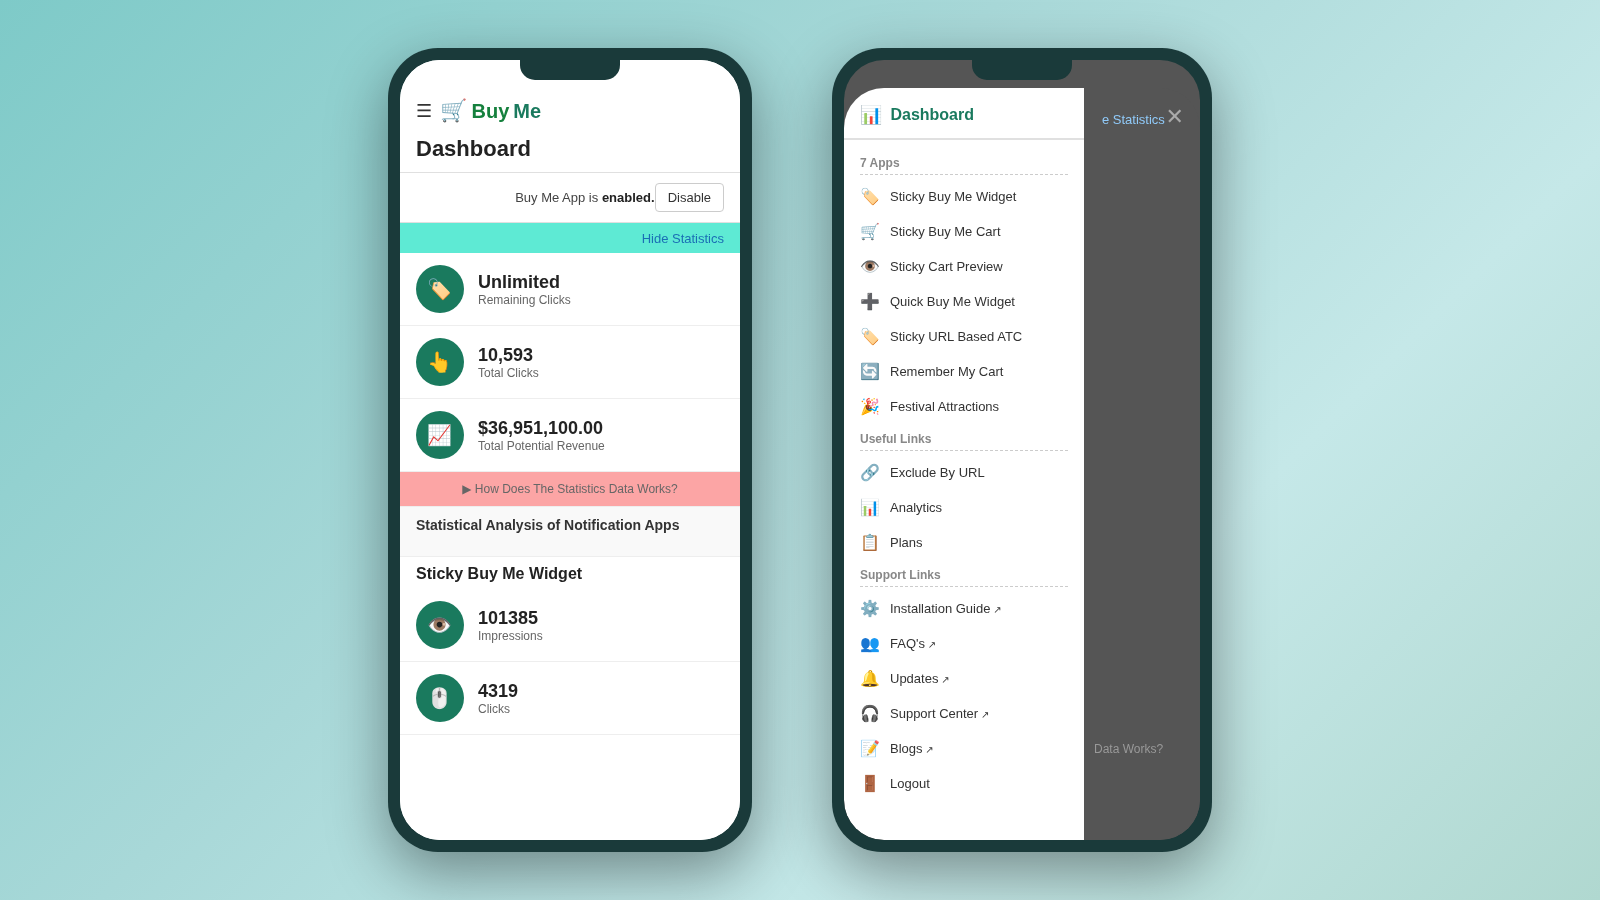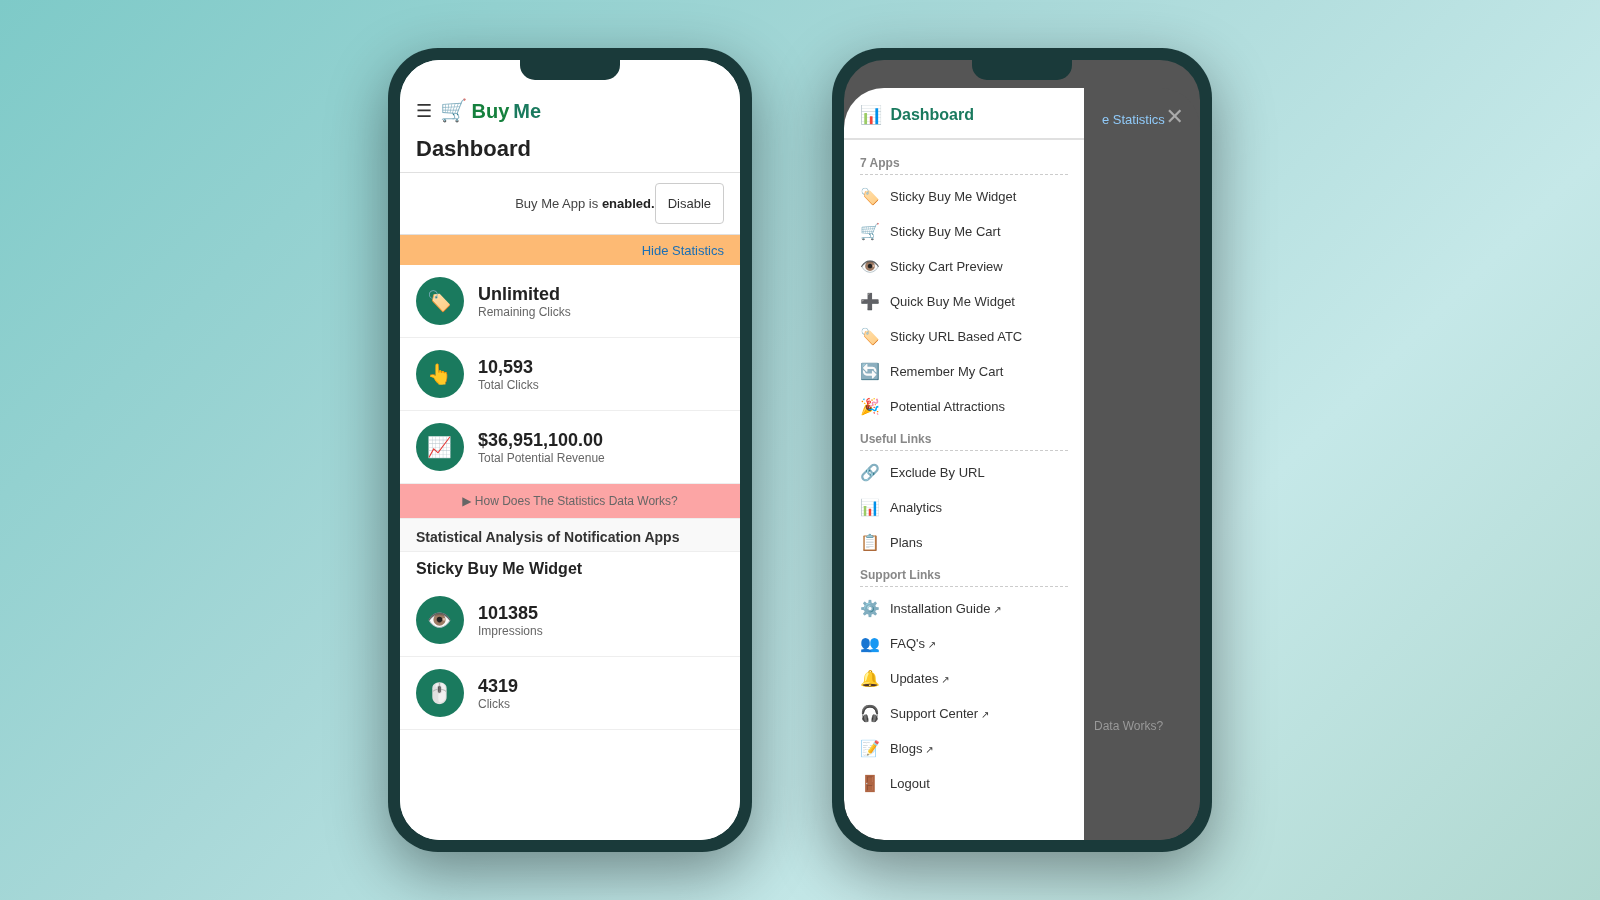--- a/index.html
+++ b/index.html
@@ -110,28 +110,28 @@
       color: #444;
     }
     .status-text strong {
       font-weight: 700;
       color: #222;
     }
     .disable-btn {
       background: white;
       border: 1px solid #ccc;
       border-radius: 4px;
-      padding: 12px 12px;
+      padding: 6px 12px;
       font-size: 13px;
       color: #333;
       cursor: pointer;
     }
 
     .hide-stats-bar {
-      background: #fdba74;
+      background: #5eead4;
       text-align: right;
       padding: 6px 16px;
     }
     .hide-stats-link {
       color: #1a6fb5;
       font-size: 13px;
       text-decoration: none;
       cursor: pointer;
     }
 
@@ -170,21 +170,21 @@
       font-size: 12px;
       color: #666;
       border-bottom: 1px solid #eee;
       background: #fca5a5;
     }
 
     .section-title {
       font-size: 14px;
       font-weight: 600;
       color: #333;
-      padding: 10px 16px 6px;
+      padding: 10px 16px 23px;
       border-bottom: 1px solid #eee;
       background: #f9f9f9;
     }
 
     .widget-title {
       font-size: 16px;
       font-weight: 700;
       color: #222;
       padding: 8px 16px 6px;
     }
@@ -278,21 +278,21 @@
       font-size: 10px;
     }
     .dark-overlay-link {
       color: #90caf9;
       font-size: 13px;
       padding: 4px 8px;
       cursor: pointer;
     }
     .dark-overlay-bottom {
       position: absolute;
-      bottom: 107px;
+      bottom: 84px;
       left: 10px;
       color: #999;
       font-size: 12px;
     }
   </style>
 </head>
 <body>
 
 <div class="phone-shell phone-left">
   <div class="phone-screen">
@@ -405,21 +405,21 @@
         <div class="sidebar-item">
           <span class="sidebar-item-icon">🏷️</span>
           <span class="sidebar-item-label">Sticky URL Based ATC</span>
         </div>
         <div class="sidebar-item">
           <span class="sidebar-item-icon">🔄</span>
           <span class="sidebar-item-label">Remember My Cart</span>
         </div>
         <div class="sidebar-item">
           <span class="sidebar-item-icon">🎉</span>
-          <span class="sidebar-item-label">Potential Attractions</span>
+          <span class="sidebar-item-label">Festival Attractions</span>
         </div>
 
         <div class="sidebar-section-label">Useful Links</div>
         <hr class="sidebar-section-divider">
 
         <div class="sidebar-item">
           <span class="sidebar-item-icon">🔗</span>
           <span class="sidebar-item-label">Exclude By URL</span>
         </div>
         <div class="sidebar-item">

